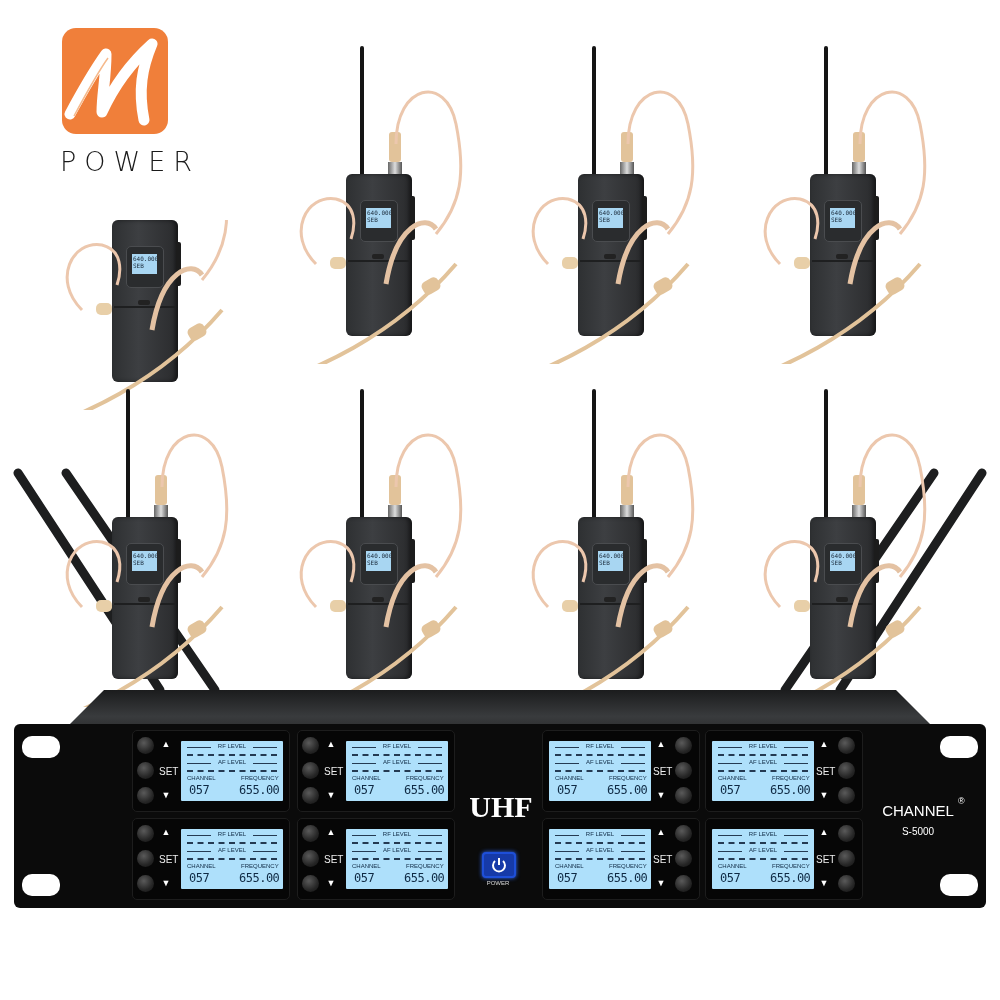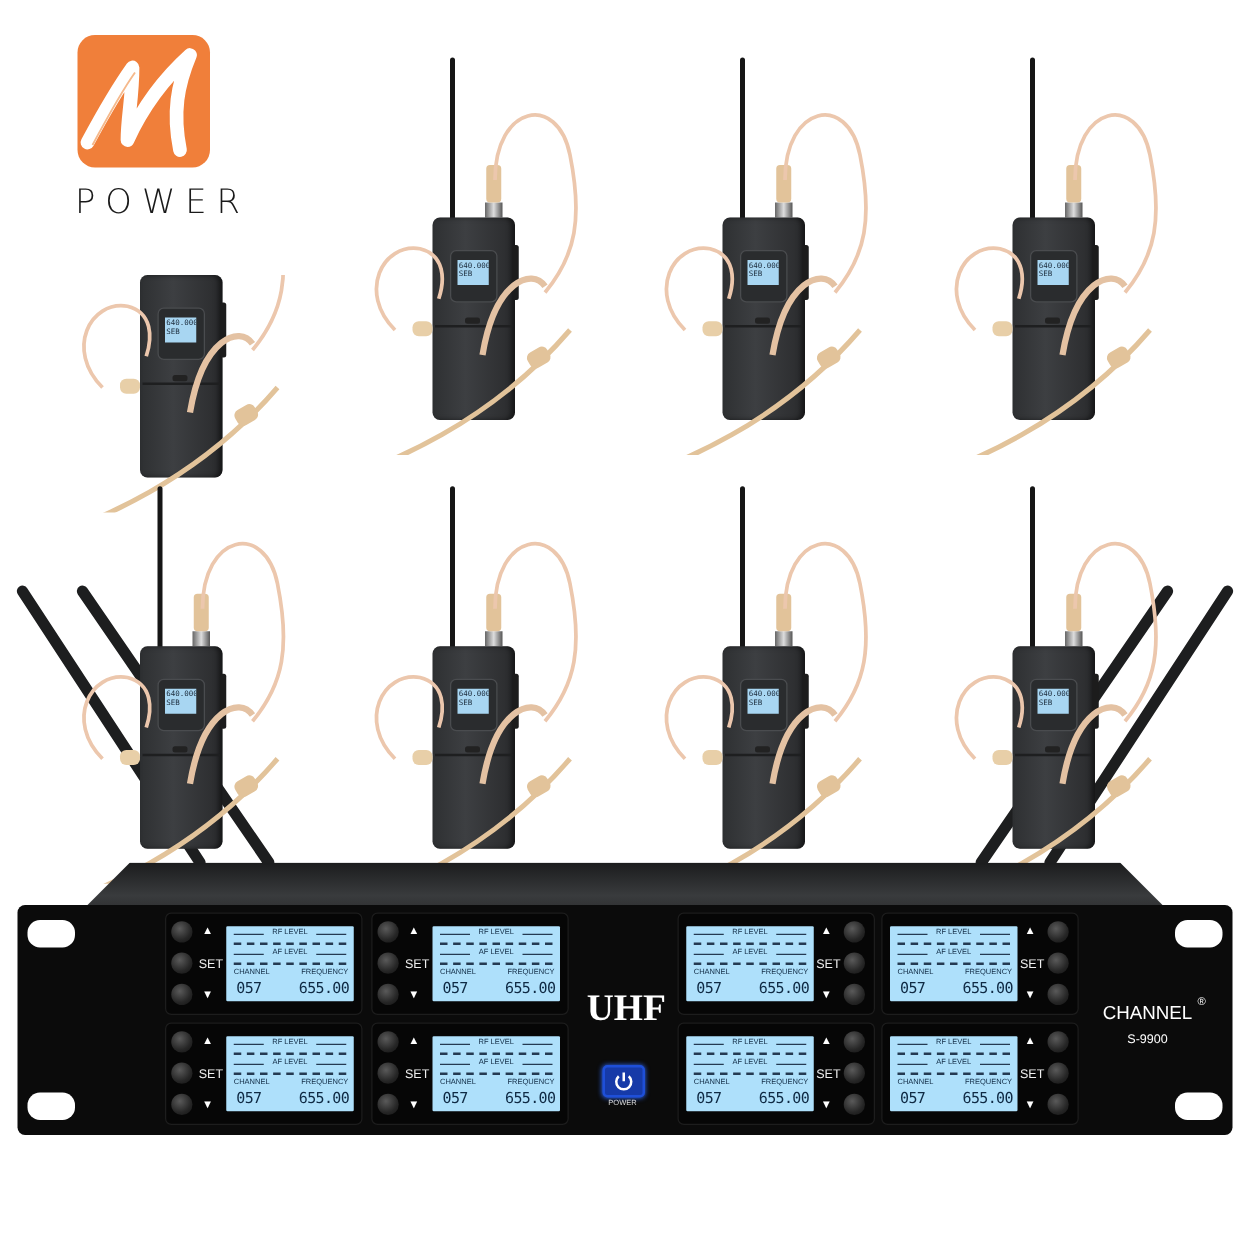--- a/index.html
+++ b/index.html
@@ -415,13 +415,13 @@
 <div class="abs uhf" style="z-index:6">UHF</div>
 <div class="abs pwr" style="z-index:6">
   <svg width="30" height="22" viewBox="0 0 30 22">
     <path d="M11 7 A6 6 0 1 0 19 7" fill="none" stroke="#fff" stroke-width="2"></path>
     <line x1="15" y1="4" x2="15" y2="11" stroke="#fff" stroke-width="2"></line>
   </svg>
 </div>
 <div class="abs pwr-lbl" style="z-index:6">POWER</div>
 <div class="abs brand" style="z-index:6">CHANNEL</div>
 <div class="abs reg" style="z-index:6">®</div>
-<div class="abs model" style="z-index:6">S-9900</div>
+<div class="abs model" style="z-index:6">S-5000</div>
 
 </body></html>

